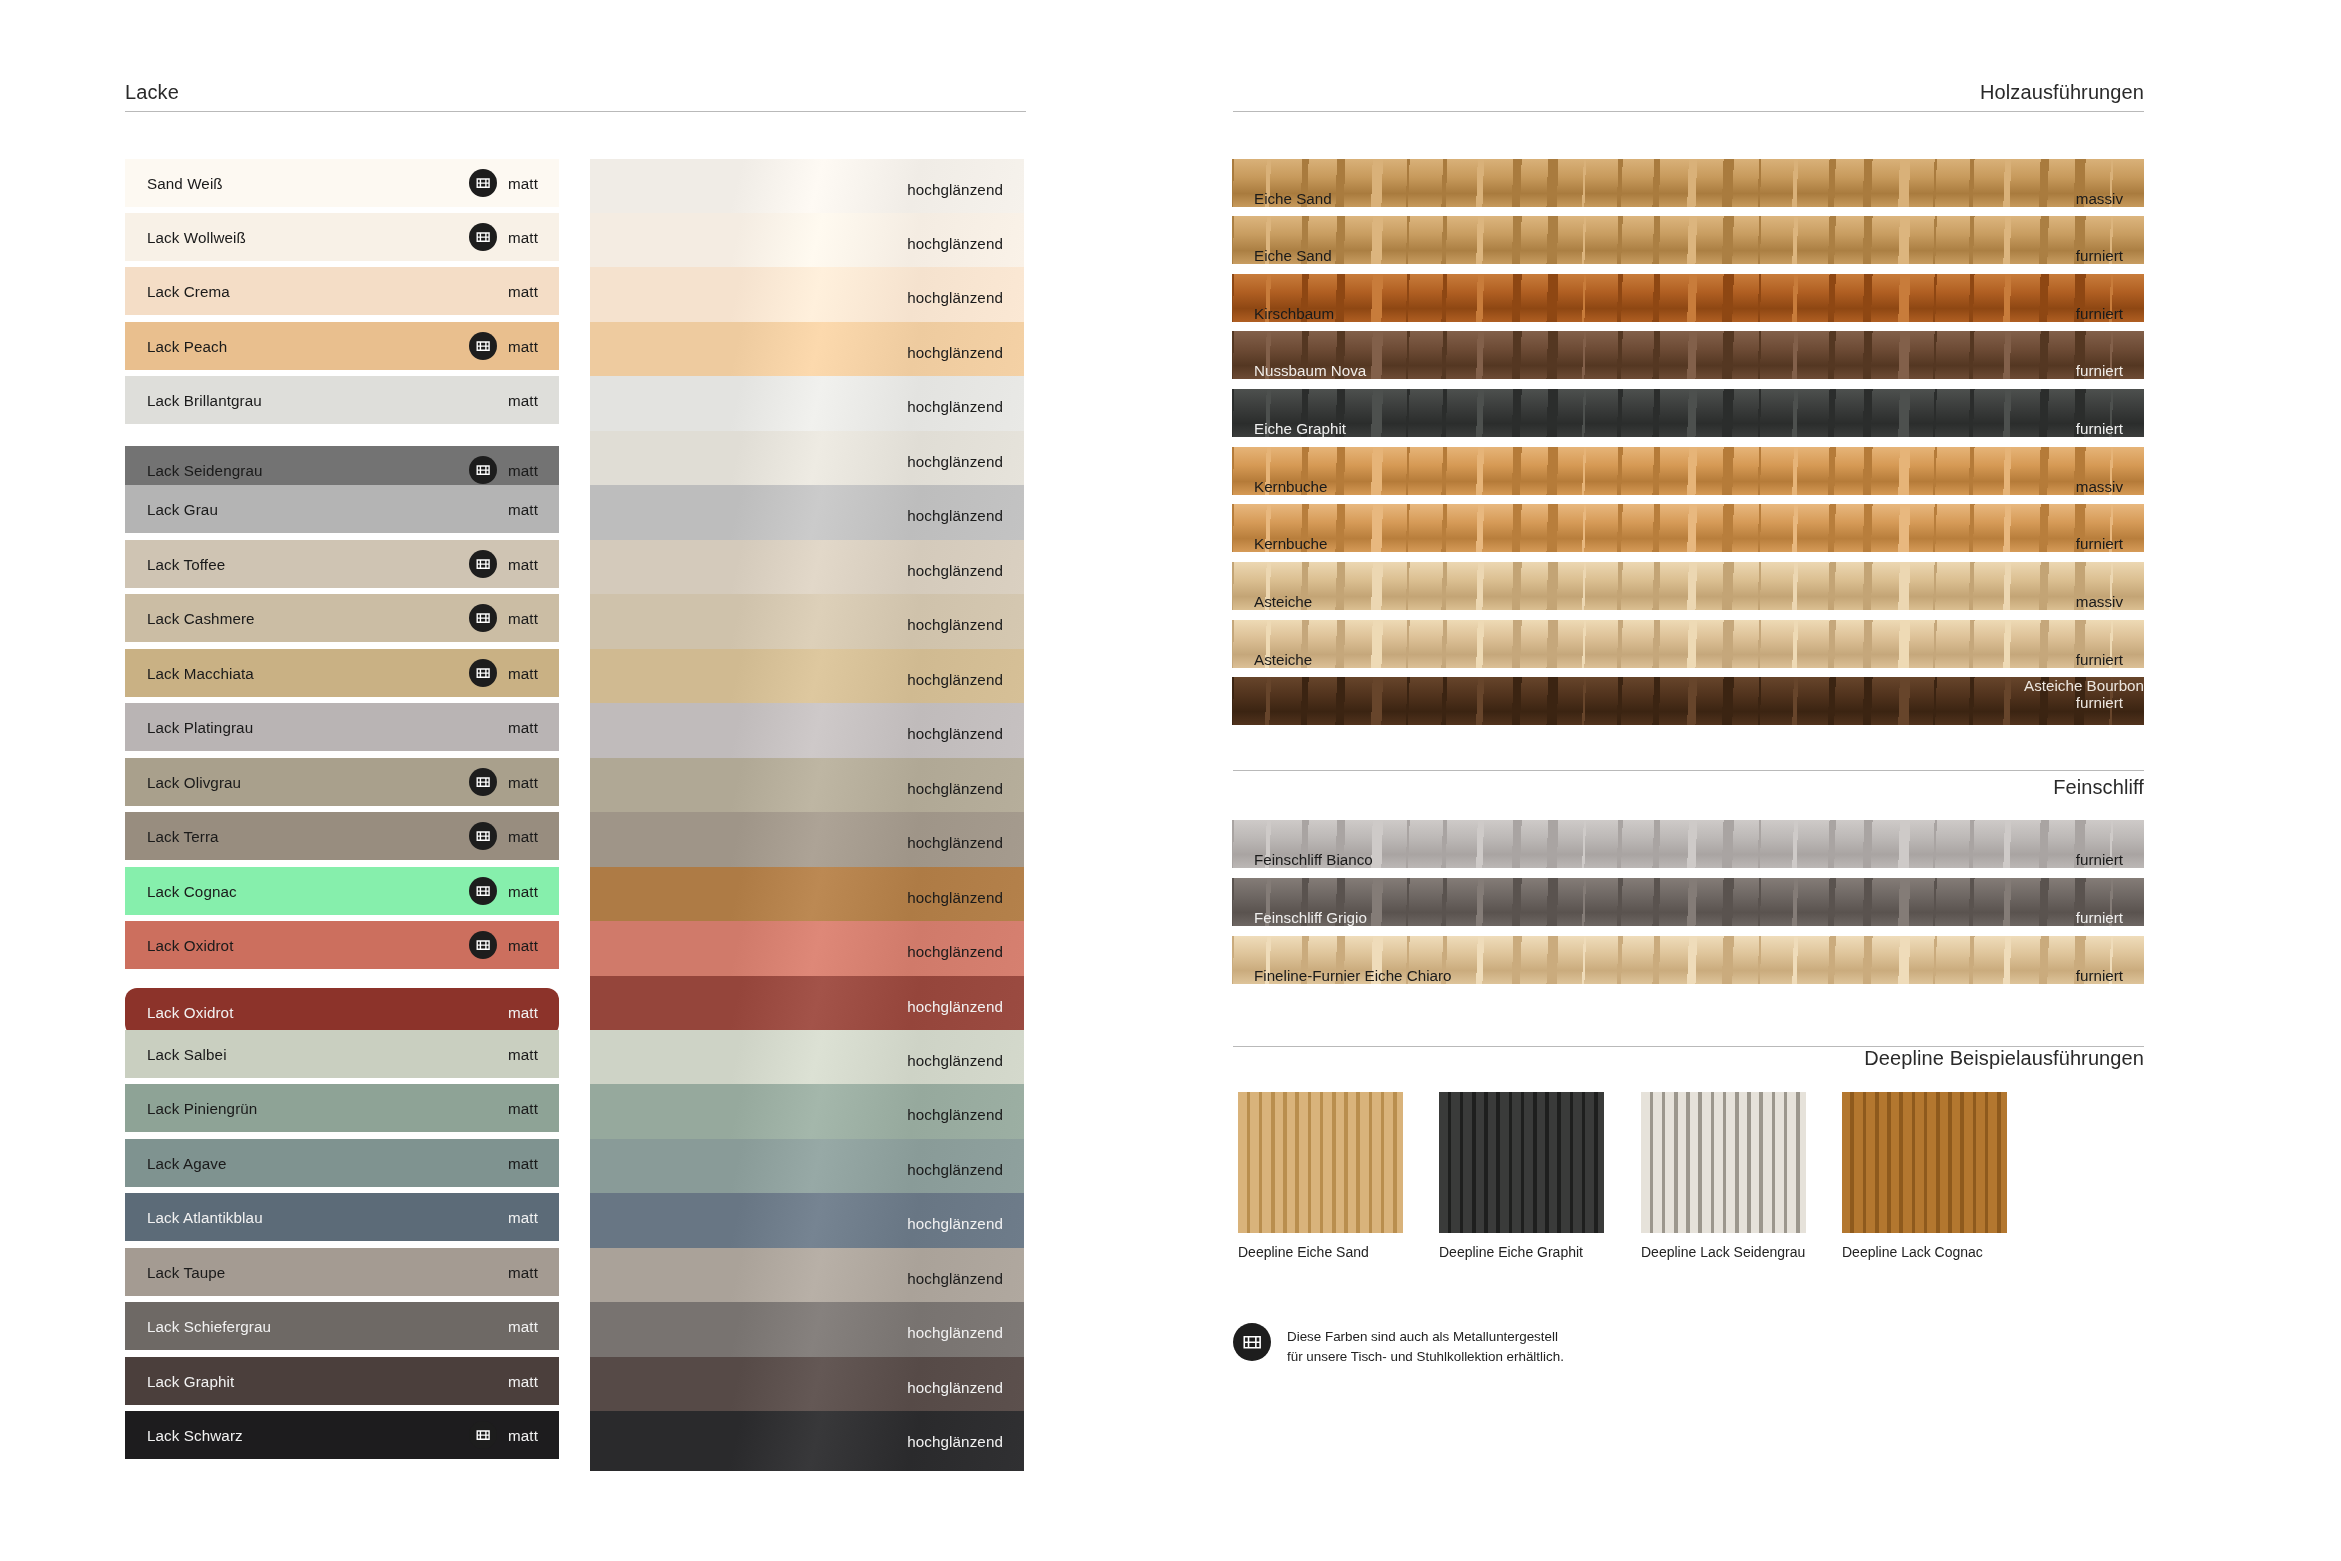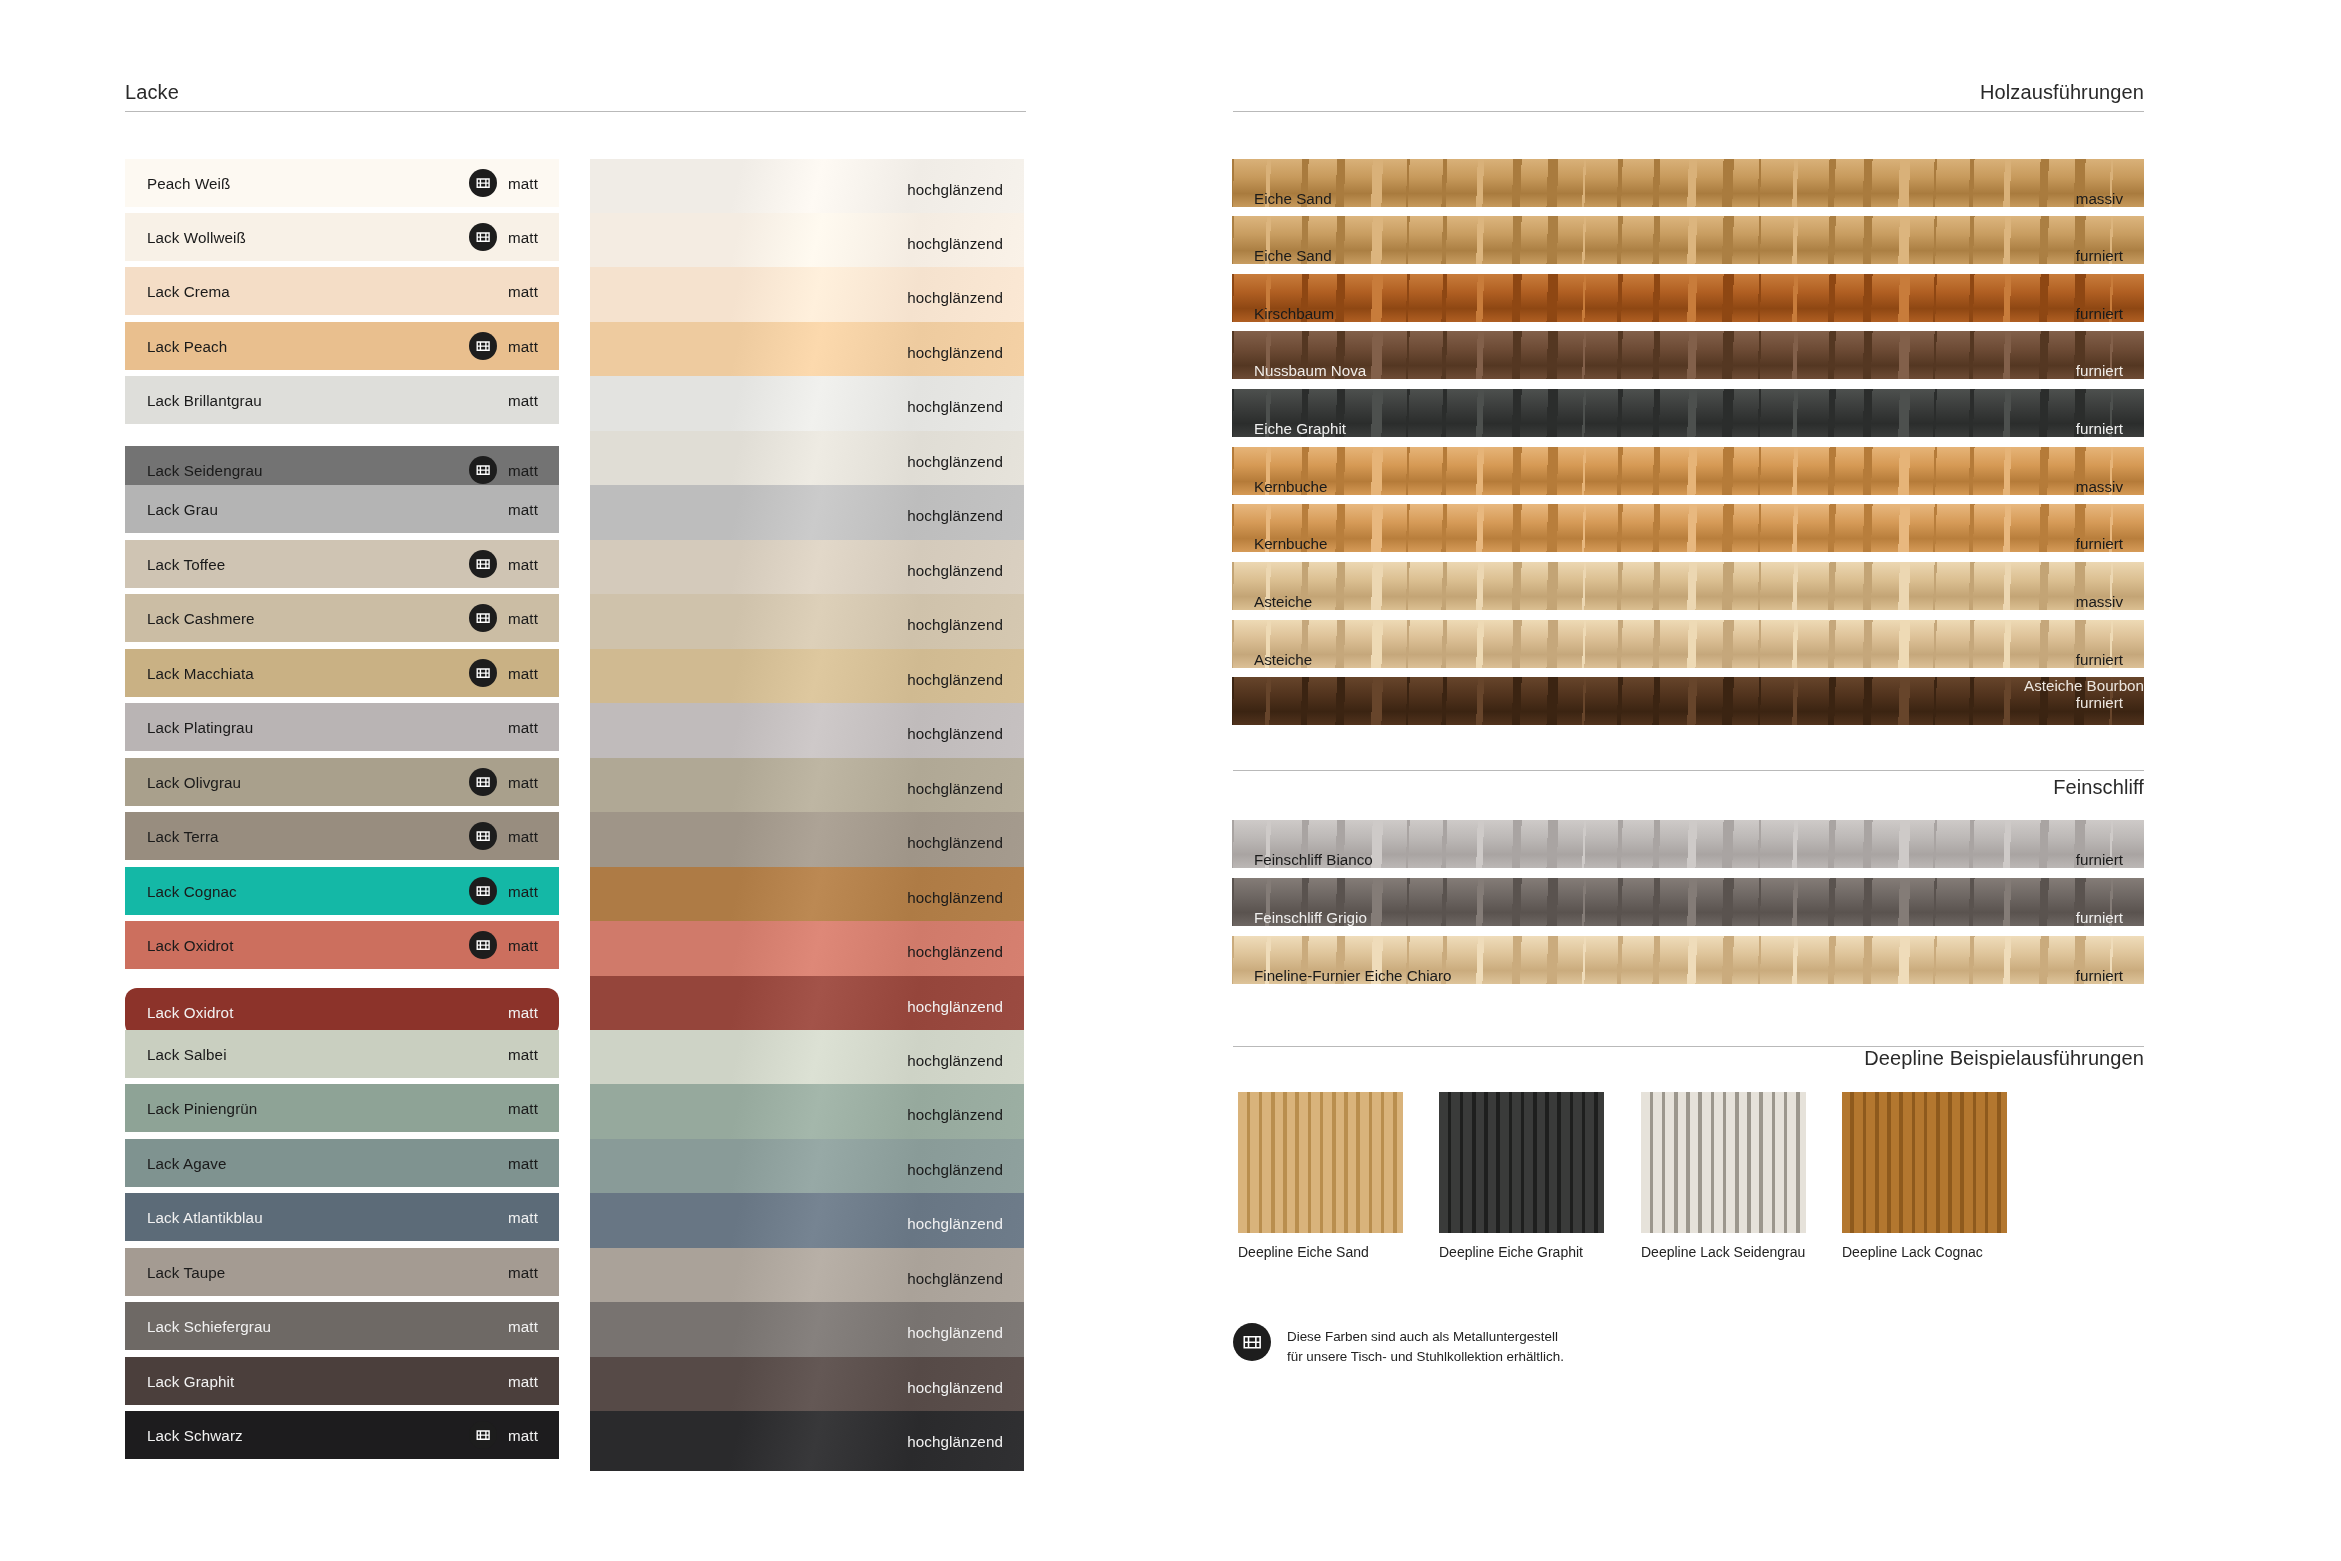--- a/index.html
+++ b/index.html
@@ -47,21 +47,21 @@
 <div class="page">
 
   <div class="hdr-label" style="left:125px;top:81px;">Lacke</div>
   <div class="hdr-line" style="left:125px;top:111px;width:901px;"></div>
 
   <div class="hdr-label" style="right:198px;top:81px;">Holzausführungen</div>
   <div class="hdr-line" style="left:1233px;top:111px;width:911px;"></div>
 
   <div id="matt-col">
       <div class="swatch has-badge" style="top: 159px; background: rgb(253, 249, 242); color: rgb(26, 26, 26);">
-        <span class="nm">Peach Weiß</span>
+        <span class="nm">Sand Weiß</span>
         <span class="badge">
           <svg viewBox="0 0 40 40" aria-hidden="true">
             <path d="M7 11 h26 M7 11 v18 M33 11 v18 M7 20 h26 M14 11 v18 M26 11 v18 M7 29 h26" stroke="#fff" stroke-width="3" fill="none" stroke-linecap="square"></path>
           </svg>
         </span>
         <span class="rt">matt</span>
       </div>
       <div class="swatch has-badge" style="top: 213px; background: rgb(248, 241, 231); color: rgb(26, 26, 26);">
         <span class="nm">Lack Wollweiß</span>
         <span class="badge">
@@ -143,21 +143,21 @@
       </div>
       <div class="swatch has-badge" style="top: 812px; background: rgb(152, 141, 127); color: rgb(26, 26, 26);">
         <span class="nm">Lack Terra</span>
         <span class="badge">
           <svg viewBox="0 0 40 40" aria-hidden="true">
             <path d="M7 11 h26 M7 11 v18 M33 11 v18 M7 20 h26 M14 11 v18 M26 11 v18 M7 29 h26" stroke="#fff" stroke-width="3" fill="none" stroke-linecap="square"></path>
           </svg>
         </span>
         <span class="rt">matt</span>
       </div>
-      <div class="swatch has-badge" style="top: 867px; background: #14b8a6; color: rgb(26, 26, 26);">
+      <div class="swatch has-badge" style="top: 867px; background: #86efac; color: rgb(26, 26, 26);">
         <span class="nm">Lack Cognac</span>
         <span class="badge">
           <svg viewBox="0 0 40 40" aria-hidden="true">
             <path d="M7 11 h26 M7 11 v18 M33 11 v18 M7 20 h26 M14 11 v18 M26 11 v18 M7 29 h26" stroke="#fff" stroke-width="3" fill="none" stroke-linecap="square"></path>
           </svg>
         </span>
         <span class="rt">matt</span>
       </div>
       <div class="swatch has-badge" style="top: 921px; background: rgb(204, 111, 94); color: rgb(26, 26, 26);">
         <span class="nm">Lack Oxidrot</span>

